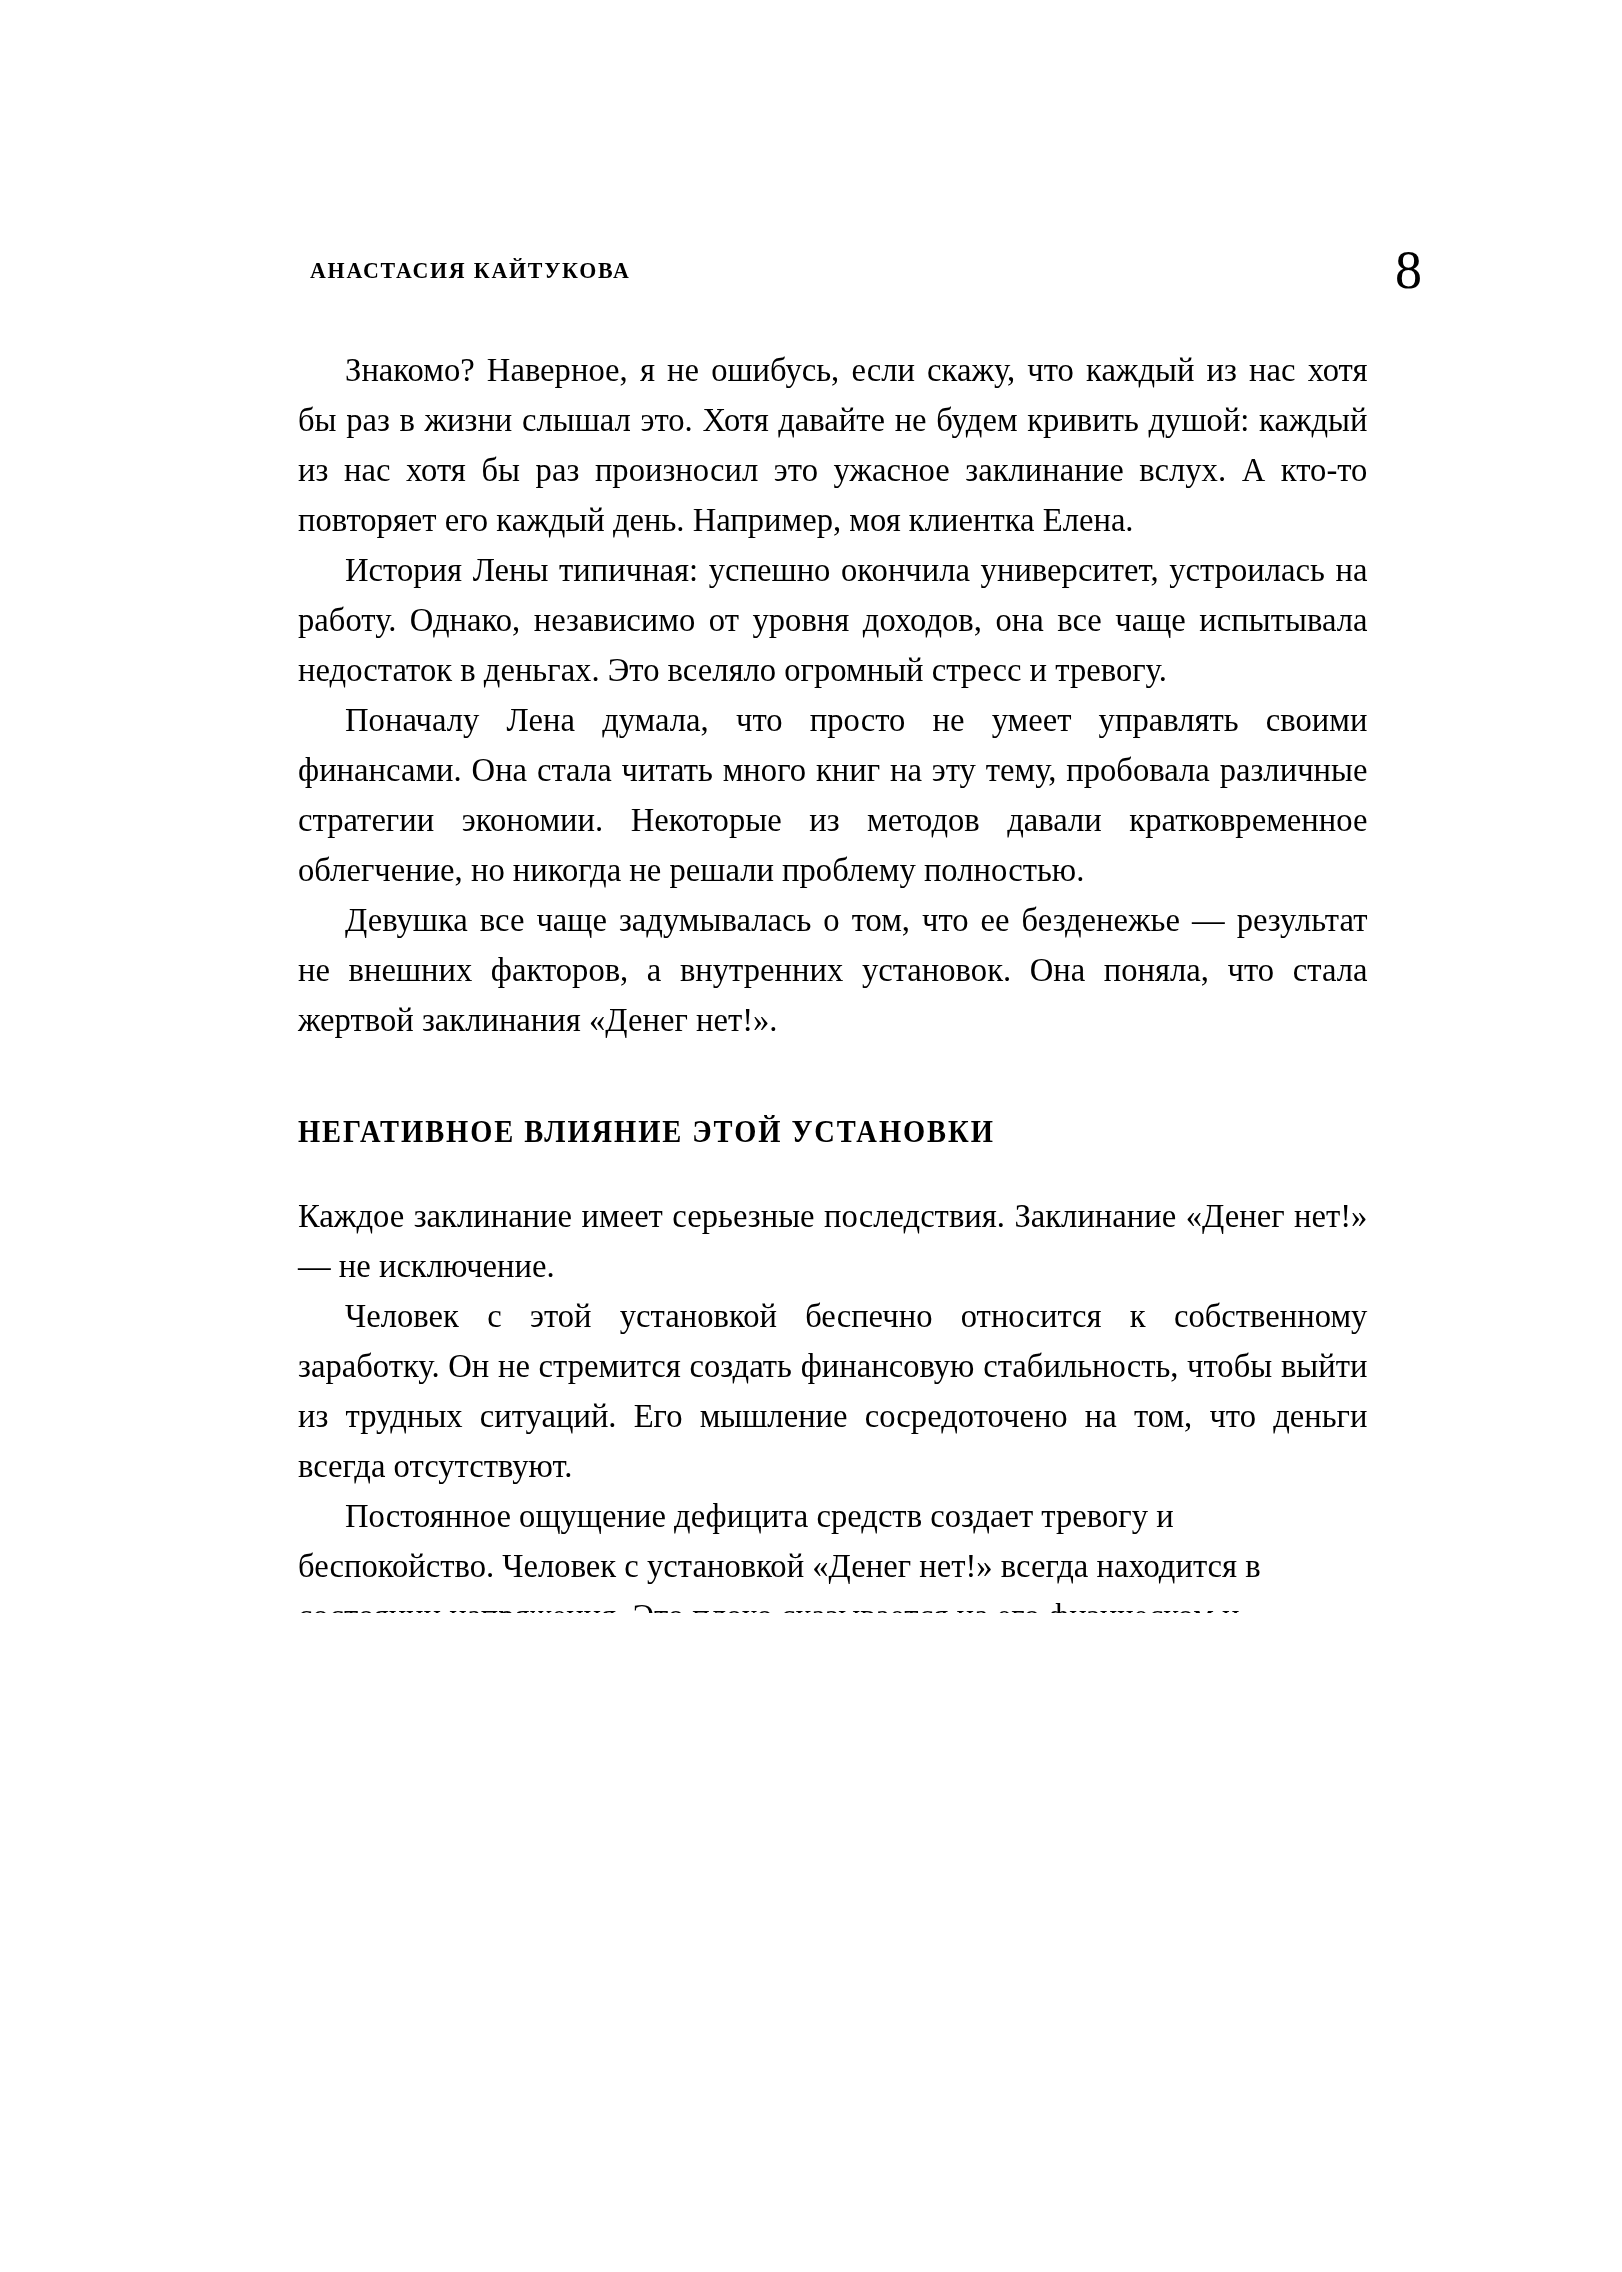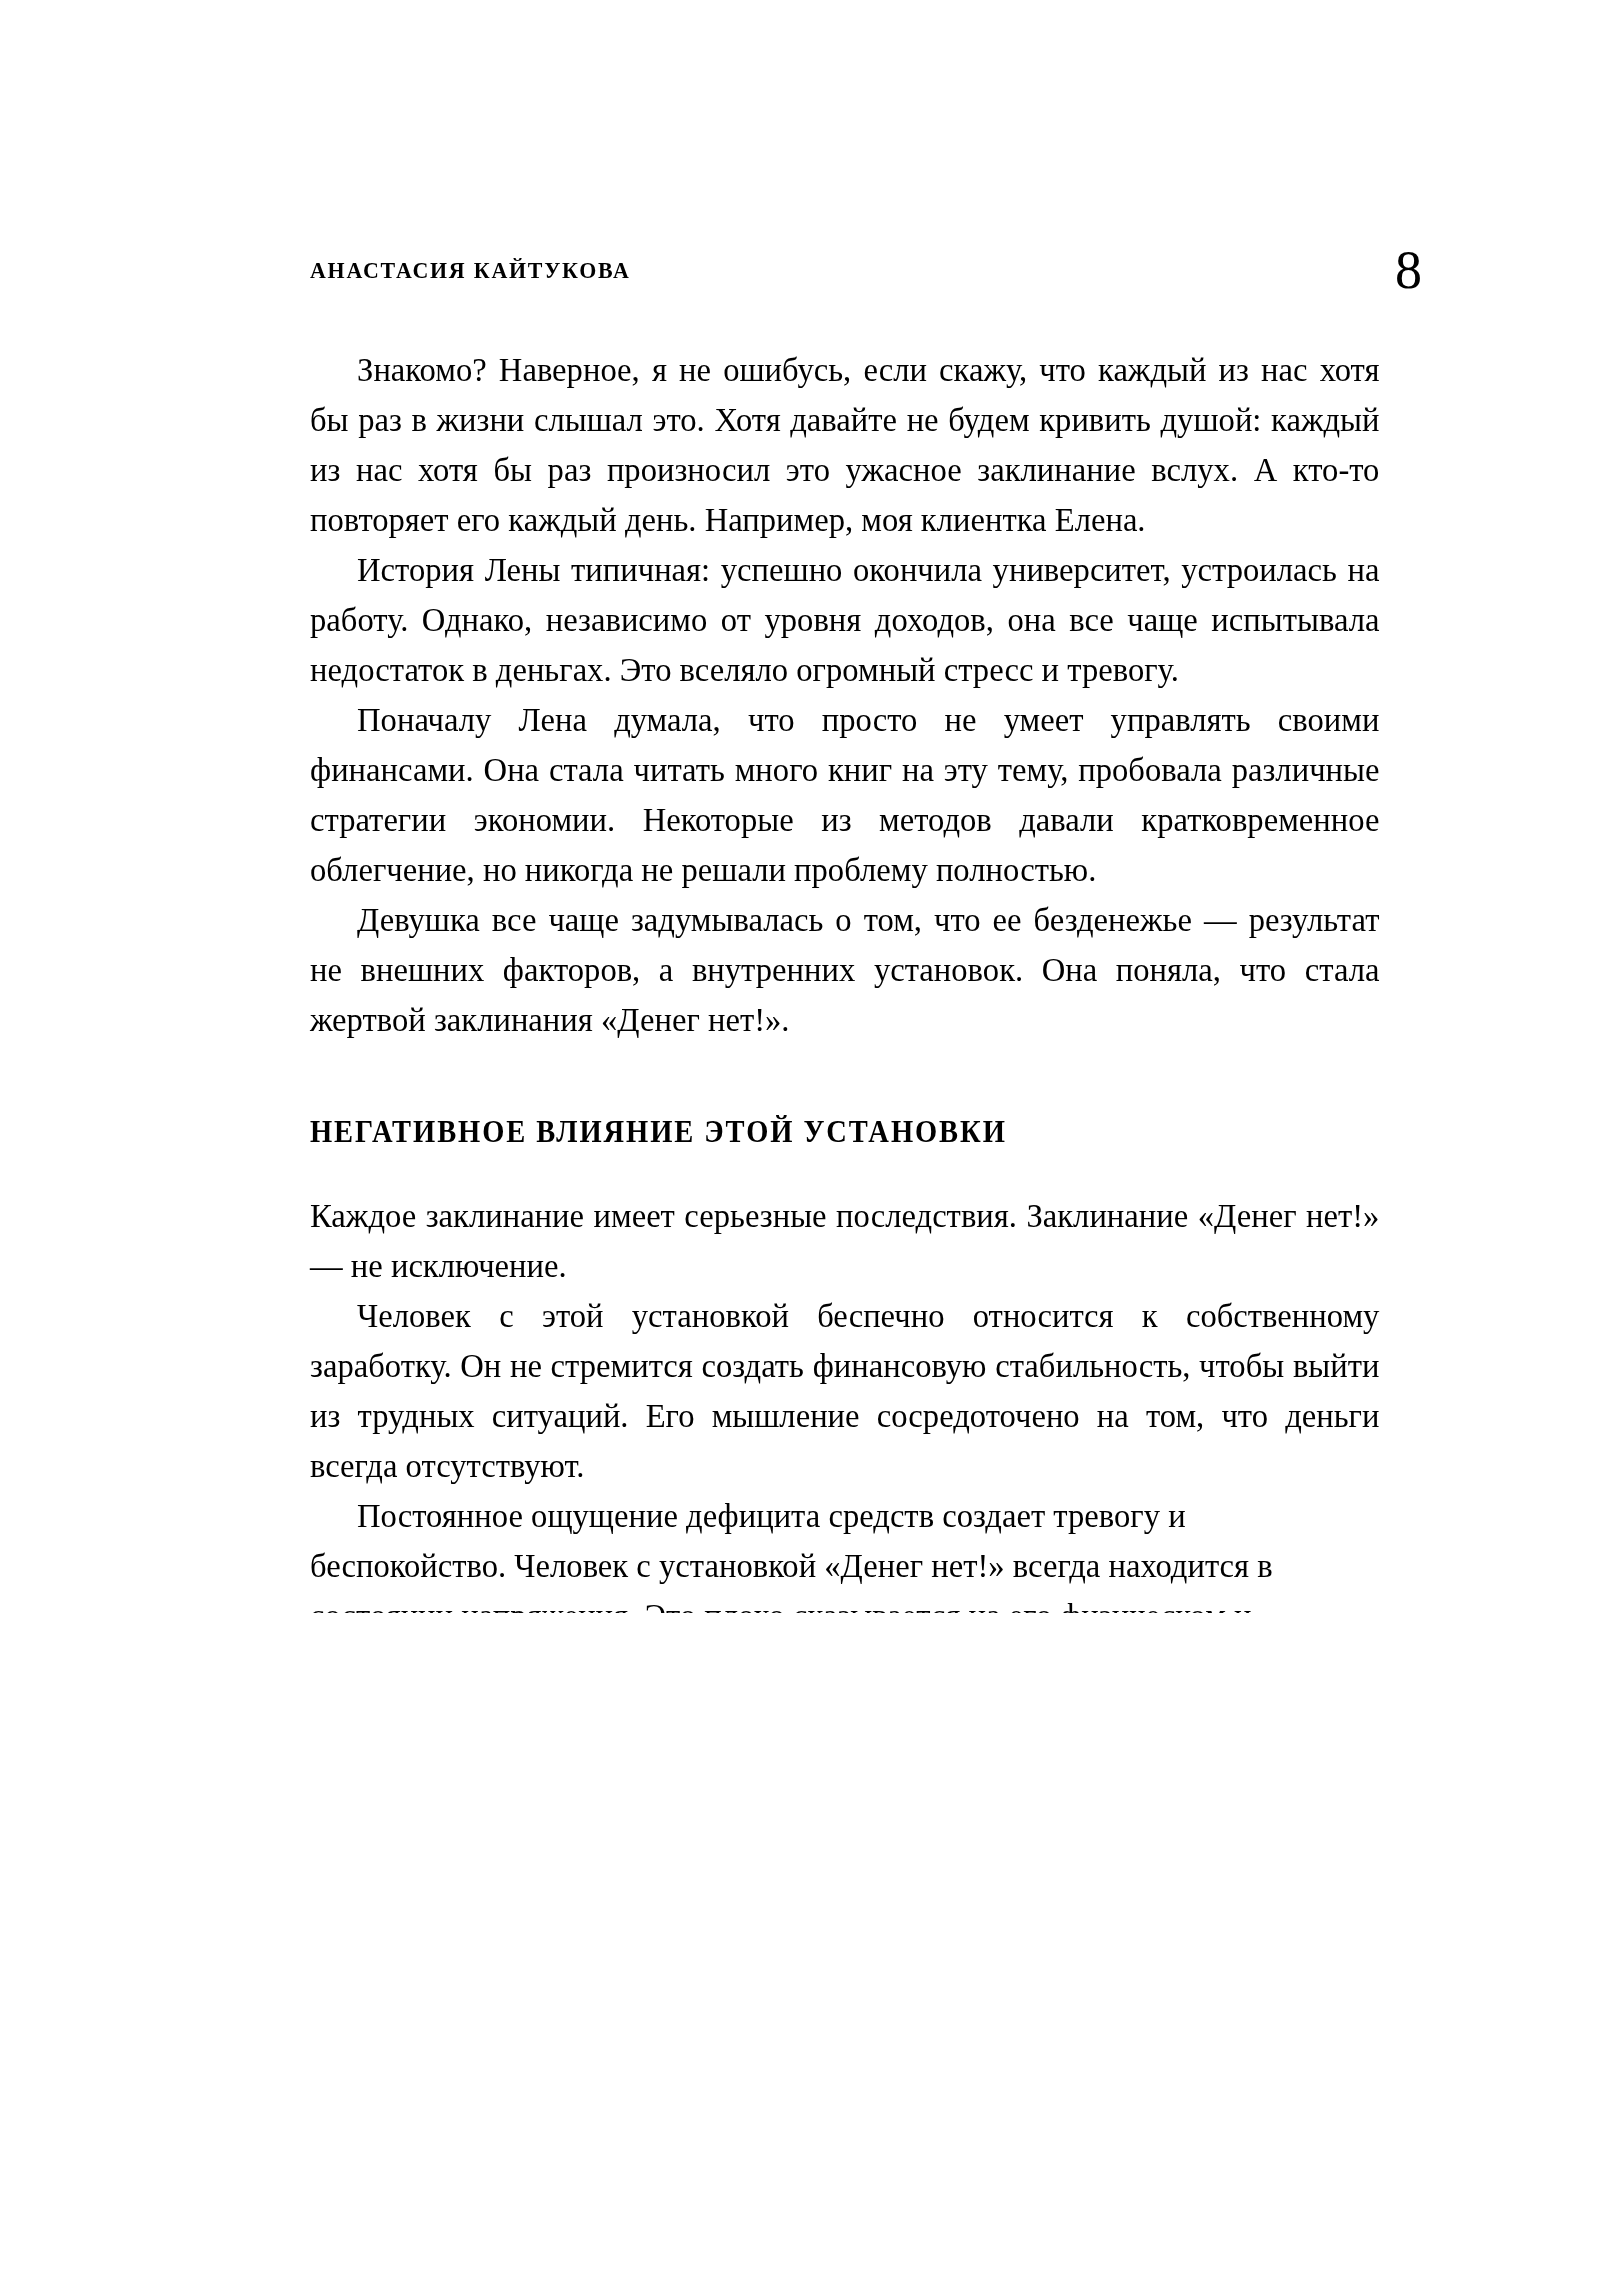--- a/index.html
+++ b/index.html
@@ -52,21 +52,21 @@
     font-weight: 400;
     font-size: 54px;
     line-height: 1;
     letter-spacing: 0;
     padding-top: 0;
   }
 
   
   .text-column {
     position: absolute;
-    left: 310px;
+    left: 298px;
     top: 345px;
     width: 1114px;
   }
 
   p.body-par {
     margin: 0;
     font-size: 34px;
     line-height: 50px;
     text-align: justify;
     text-justify: inter-word;

